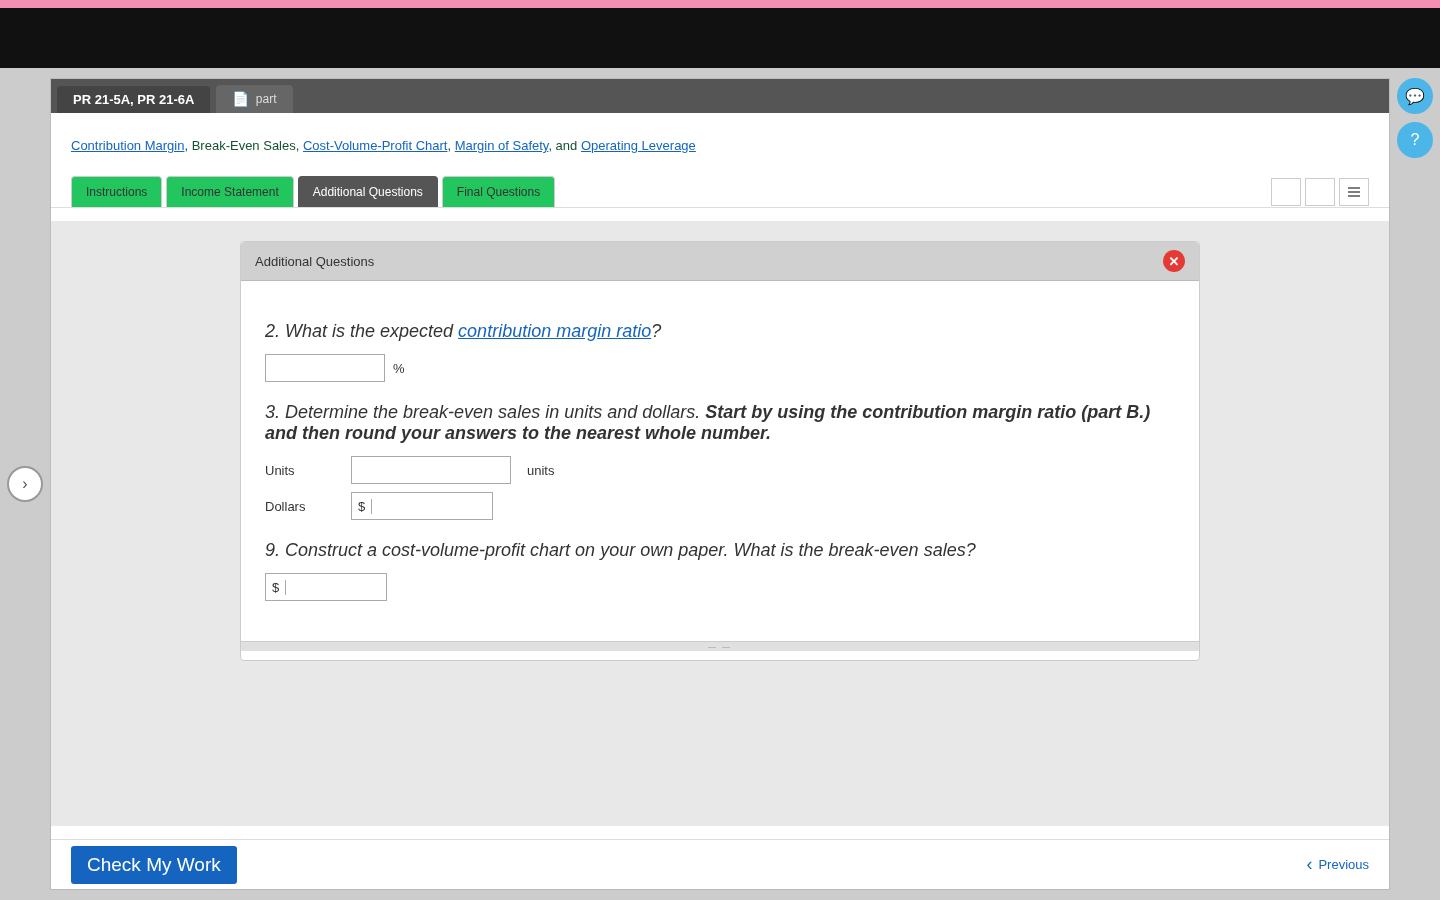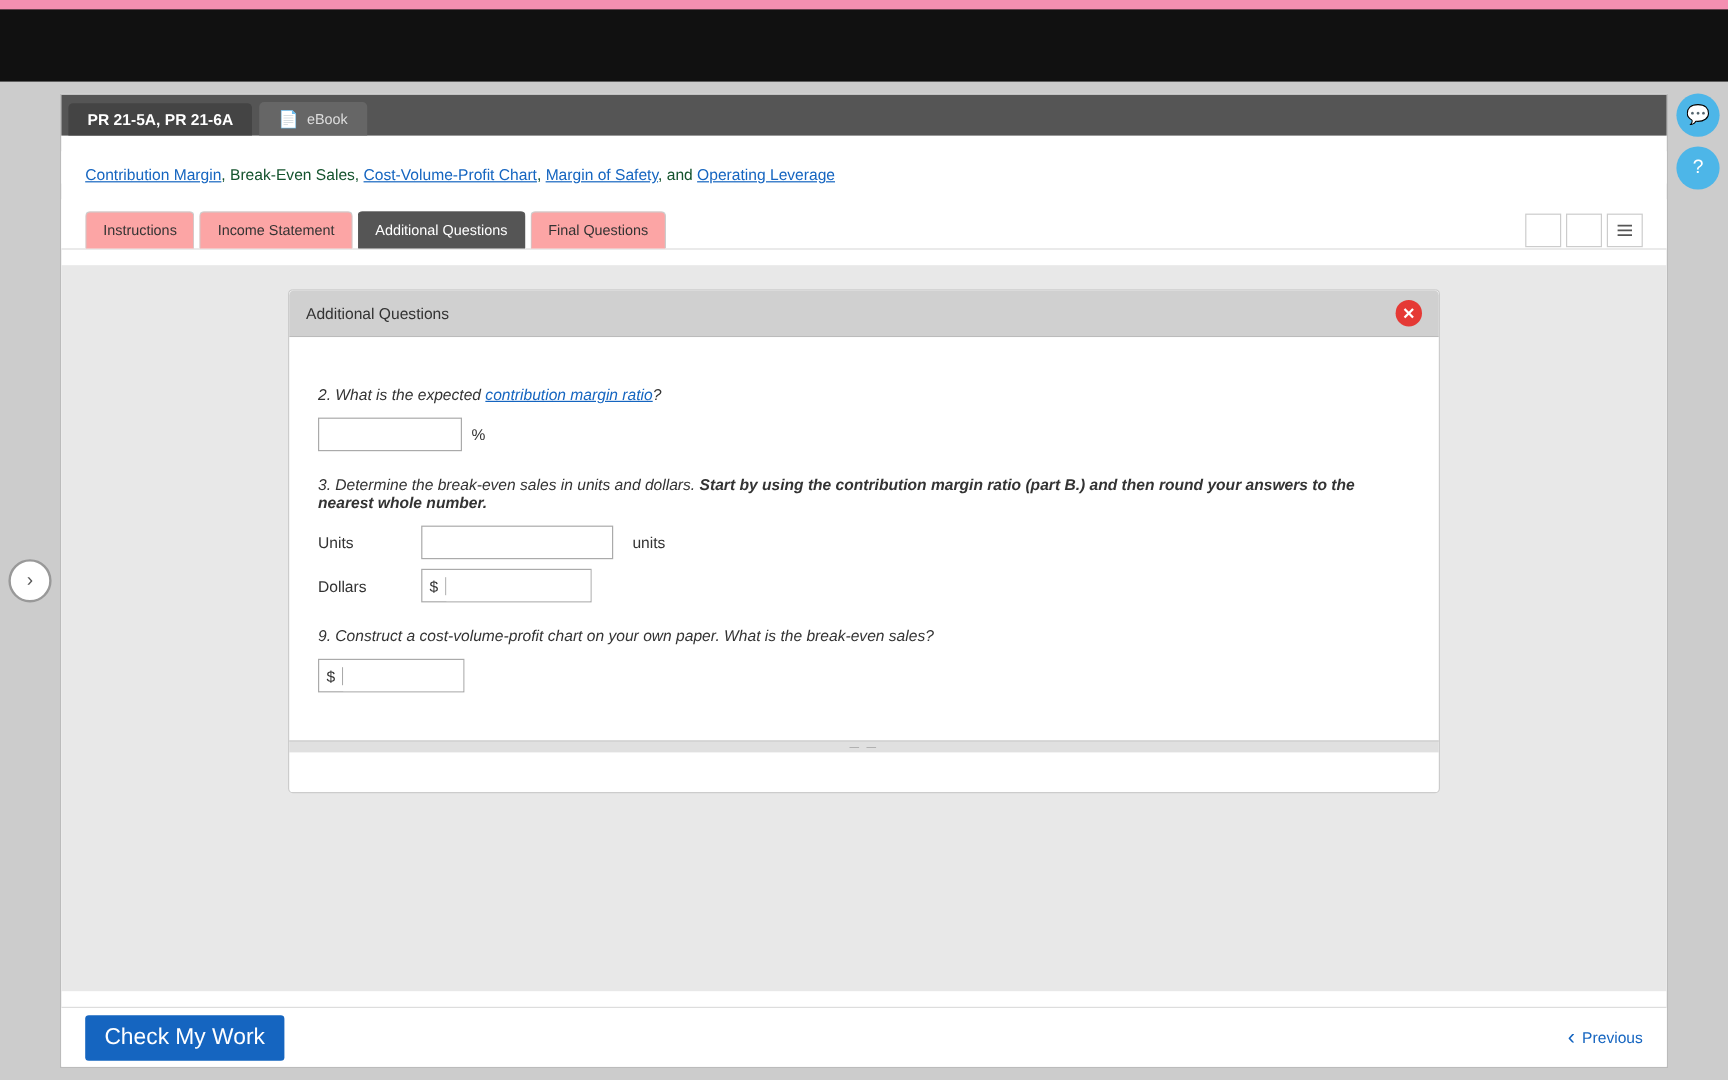--- a/index.html
+++ b/index.html
@@ -141,21 +141,21 @@
       gap: 4px;
       border-bottom: 1px solid #ddd;
       padding-bottom: 0;
     }
 
     .nav-tab {
       padding: 8px 14px;
       border: 1px solid #ccc;
       border-bottom: none;
       border-radius: 4px 4px 0 0;
-      background: #fca5a5;
+      background: #22c55e;
       color: #333;
       cursor: pointer;
       font-size: 12px;
     }
 
     .nav-tab.active {
       background: #555;
       color: white;
       border-color: #555;
     }
@@ -229,21 +229,21 @@
       align-items: center;
       justify-content: center;
     }
 
     .panel-body {
       padding: 20px 24px;
     }
 
     .question-text {
       font-style: italic;
-      font-size: 13px;
+      font-size: 18px;
       color: #333;
       margin-bottom: 12px;
     }
 
     .question-text a {
       color: #1565c0;
       text-decoration: underline;
     }
 
     .input-row {
@@ -390,21 +390,21 @@
   </div>
 
   <div class="content-panel">
 
     <div class="tab-header">
       <div class="tab-item tab-pr">
         <span>PR 21-5A, PR 21-6A</span>
       </div>
       <div class="tab-item tab-ebook">
         <span class="book-icon">📄</span>
-        <span>eBook</span>
+        <span>part</span>
       </div>
     </div>
 
     <div class="breadcrumb-area">
       <a>Contribution Margin</a><span>, Break-Even Sales, </span><a>Cost-Volume-Profit Chart</a><span>, </span><a>Margin of Safety</a><span>, and </span><a>Operating Leverage</a>
     </div>
 
     <div class="nav-tabs">
       <button class="nav-tab">Instructions</button>
       <button class="nav-tab">Income Statement</button>

